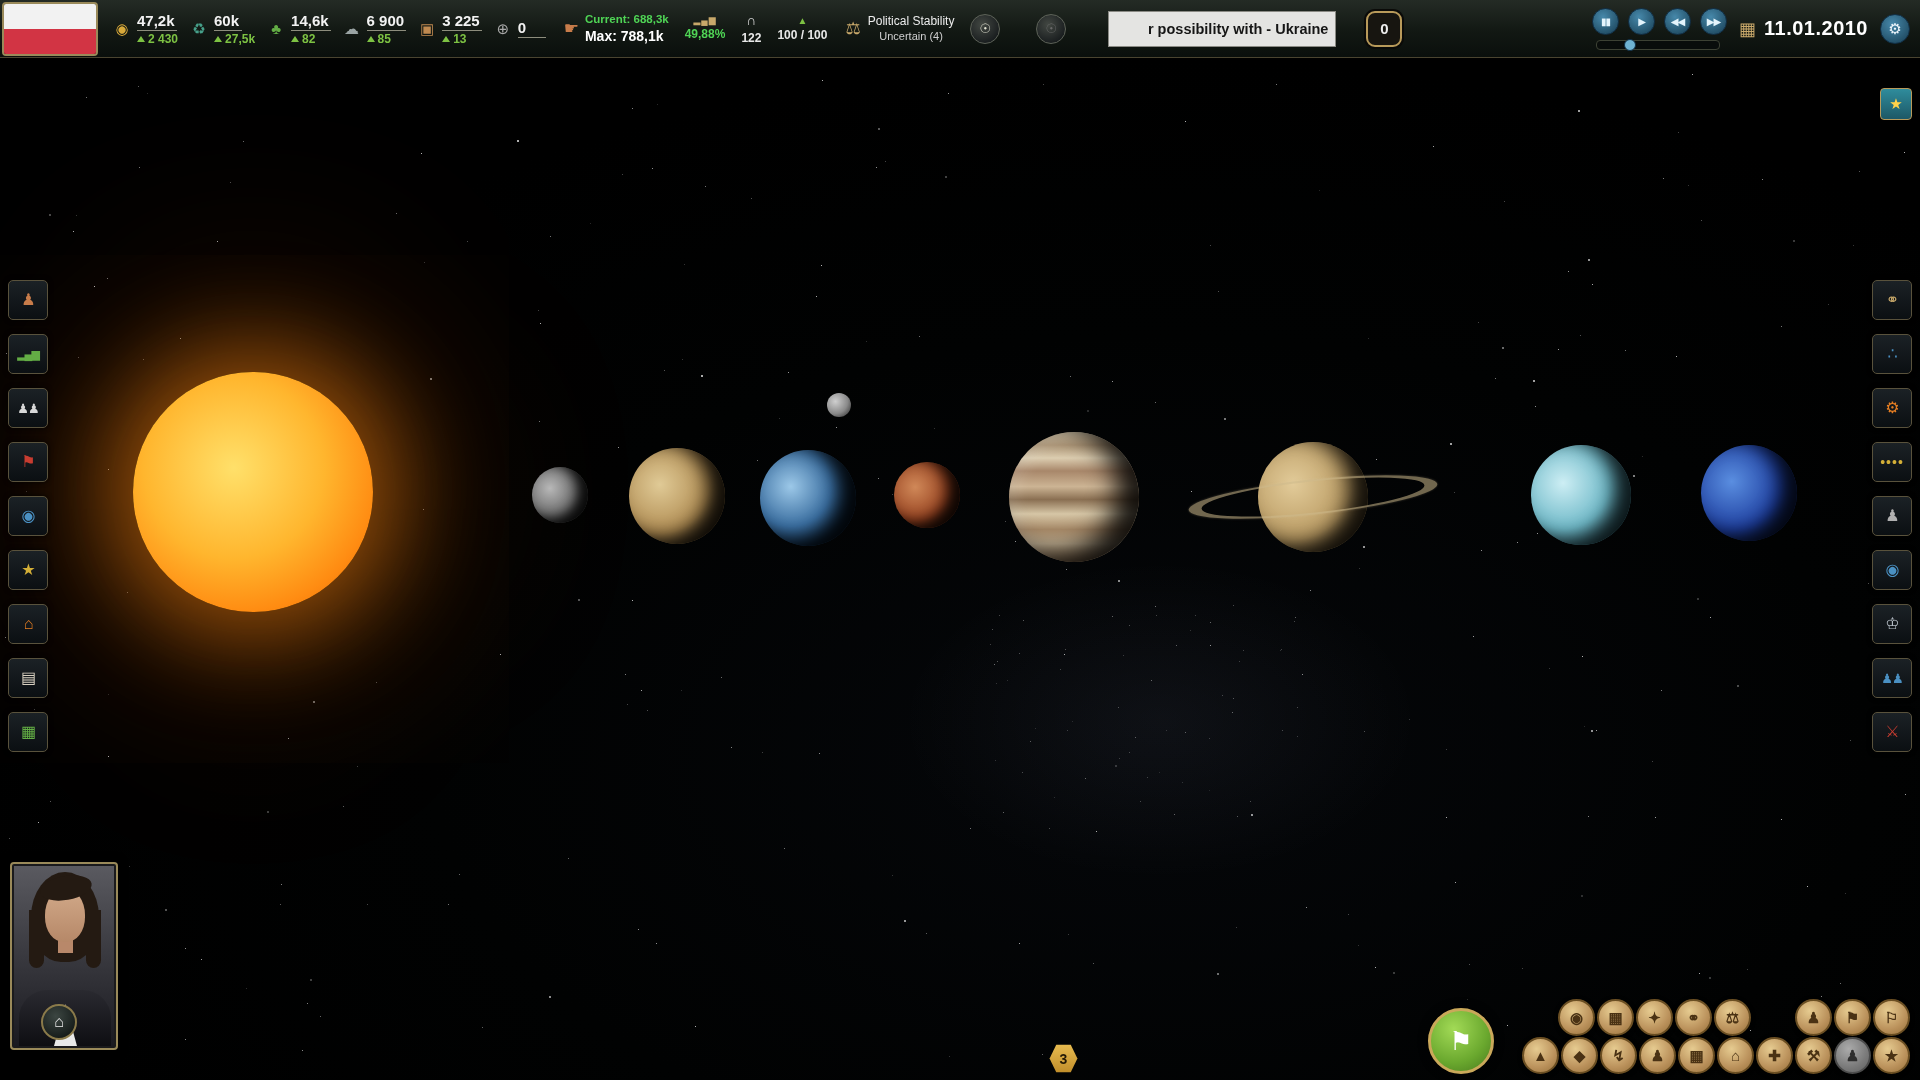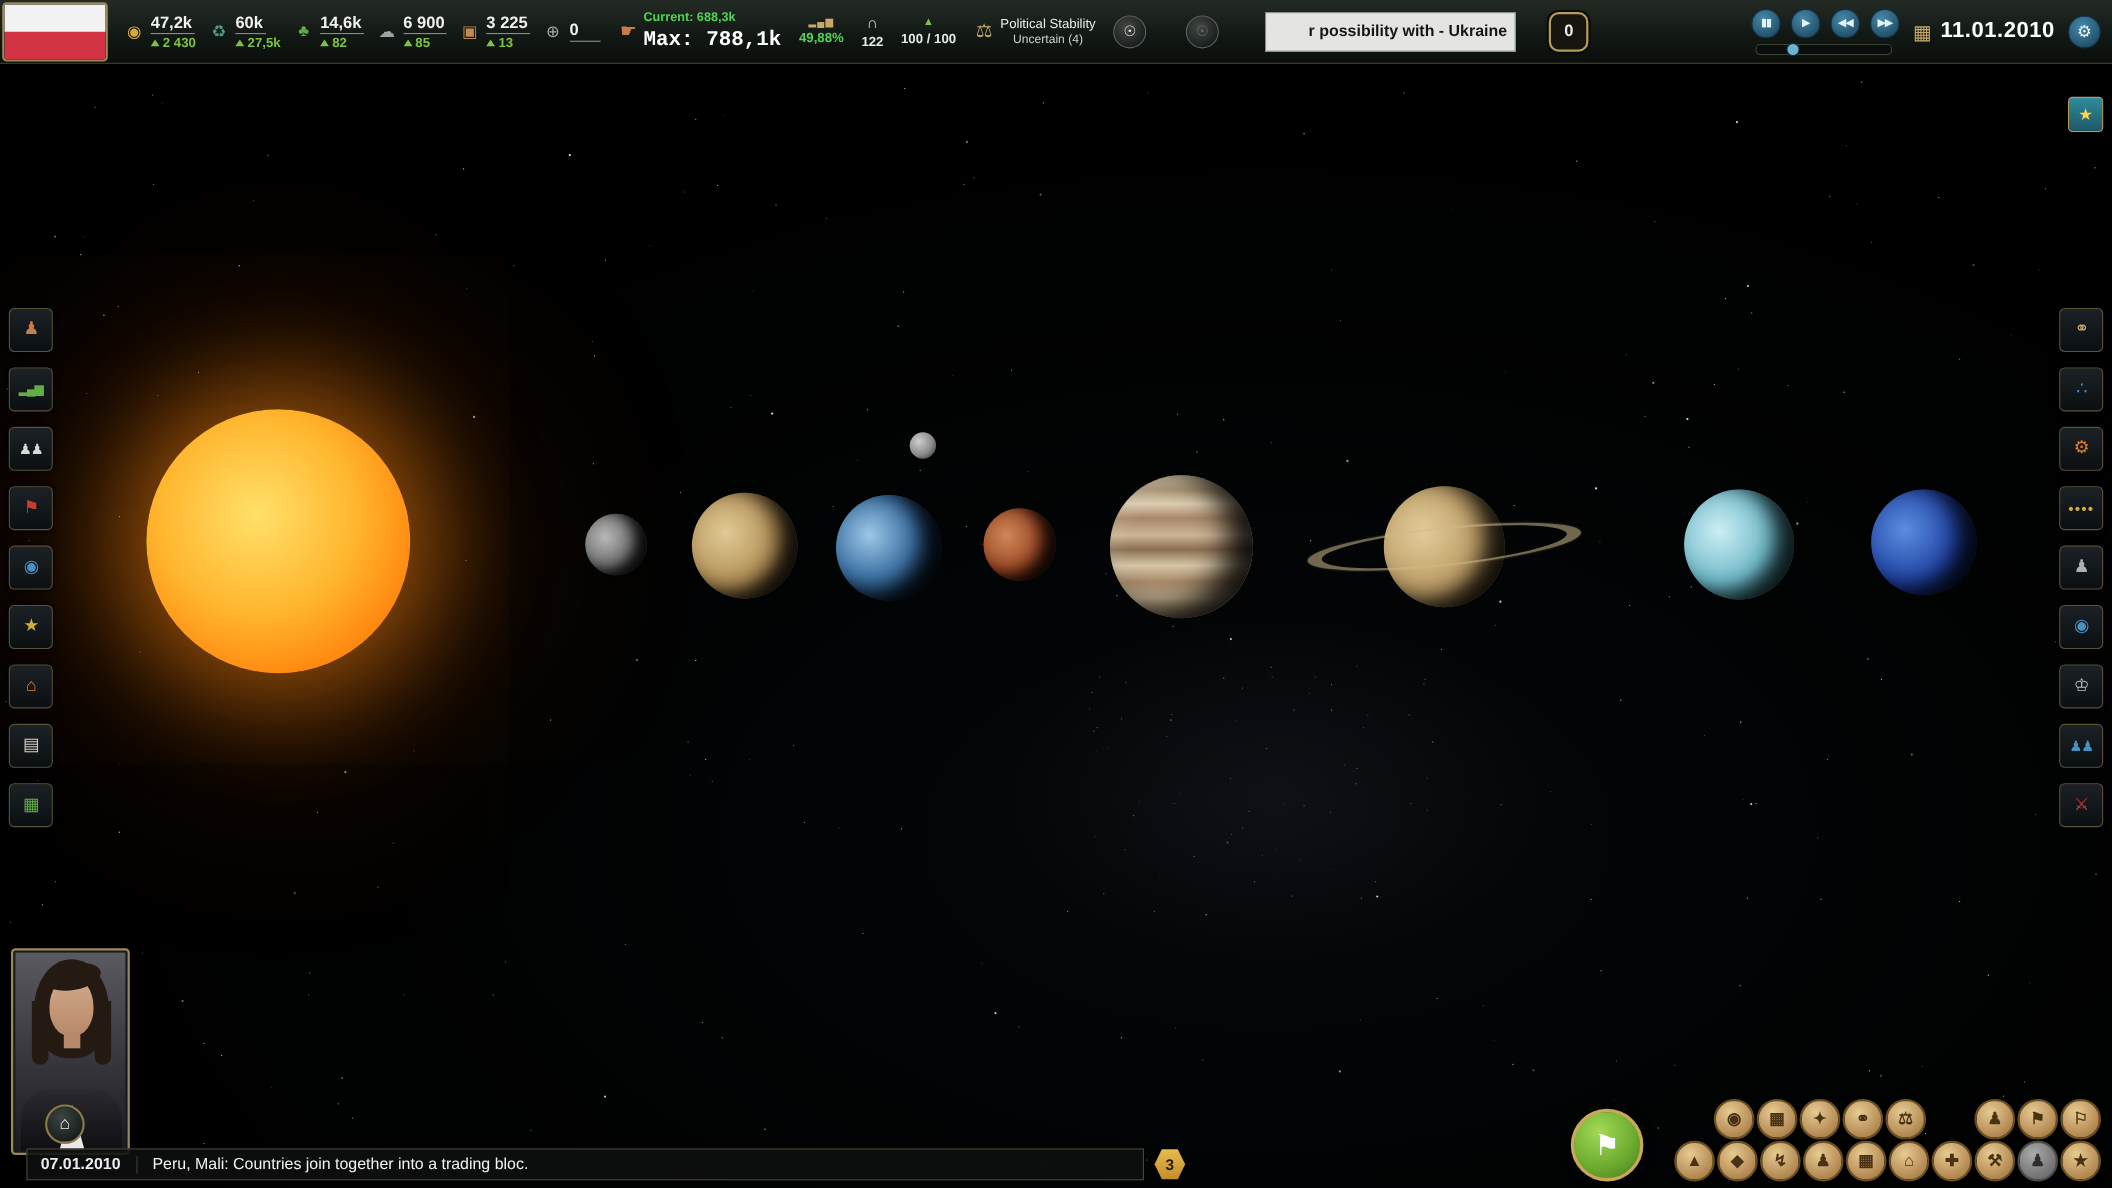--- a/index.html
+++ b/index.html
@@ -59,21 +59,21 @@
   .ic-coins{color:#d8a93a}.ic-trade{color:#46a08a}.ic-nature{color:#63ad45}
   .ic-minerals{color:#9aa4a4}.ic-goods{color:#c08a50}.ic-target{color:#a8a8a8}
   .res-col{display:flex;flex-direction:column;align-items:flex-start;gap:2px;line-height:1;}
   .res-val{font-size:15px;font-weight:bold;color:#f2f2f2;border-bottom:1px solid #8d8d7d;padding:0 2px 2px 0;min-width:26px;}
   .res-delta{display:flex;align-items:center;gap:3px;font-size:12px;color:#7dc243;font-weight:bold;}
   .up{width:0;height:0;border-left:4px solid transparent;border-right:4px solid transparent;border-bottom:6px solid #7dc243;}
   .pop{display:flex;align-items:center;gap:6px;margin-left:18px;}
   .pop-icon{color:#c87c4a;font-size:17px;}
   .pop-col{display:flex;flex-direction:column;line-height:1.3;}
   .pop-current{color:#4fd455;font-size:11.5px;font-weight:bold;}
-  .pop-max{color:#fff;font-size:19px;font-weight:bold;font-family:Liberation Mono, monospace;}
+  .pop-max{color:#fff;font-size:14px;font-weight:bold;}
   .stat-col{display:flex;flex-direction:column;align-items:center;margin-left:16px;line-height:1.35;}
   .stat-ico{font-size:12px;}
   .stat-val{font-size:12px;font-weight:bold;color:#e8e8e8;}
   .growth-ico{color:#c8a86a;font-size:9px;letter-spacing:1px;}
   .growth-val{color:#4fd455;}
   .head-ico{color:#d8d8d8;font-size:14px;font-weight:bold;}
   .sup-ico{color:#7dc243;font-size:10px;}
   .stab{display:flex;align-items:center;gap:7px;margin-left:18px;}
   .stab-ico{color:#c8a86a;font-size:17px;}
   .stab-col{display:flex;flex-direction:column;line-height:1.35;text-align:center;}
@@ -711,24 +711,20 @@
       <div class="face"></div>
       <div class="fringe"></div>
       <div class="suit"></div>
       <div class="shirt"></div>
     </div>
   </div>
   <button id="gov-btn">
       <span>⌂</span>
     </button>
 
-  <div id="newsbar">
-    <span class="news-date">07.01.2010</span>
-    <span class="news-text">Peru, Mali: Countries join together into a trading bloc.</span>
-  </div>
   <button id="news-badge">3</button>
 
   <button id="main-action">
       <span>⚑</span>
     </button>
 
   <div id="actionbar">
     <div class="act-row">
       <button class="act">
           <span class="glyph">◉</span>

